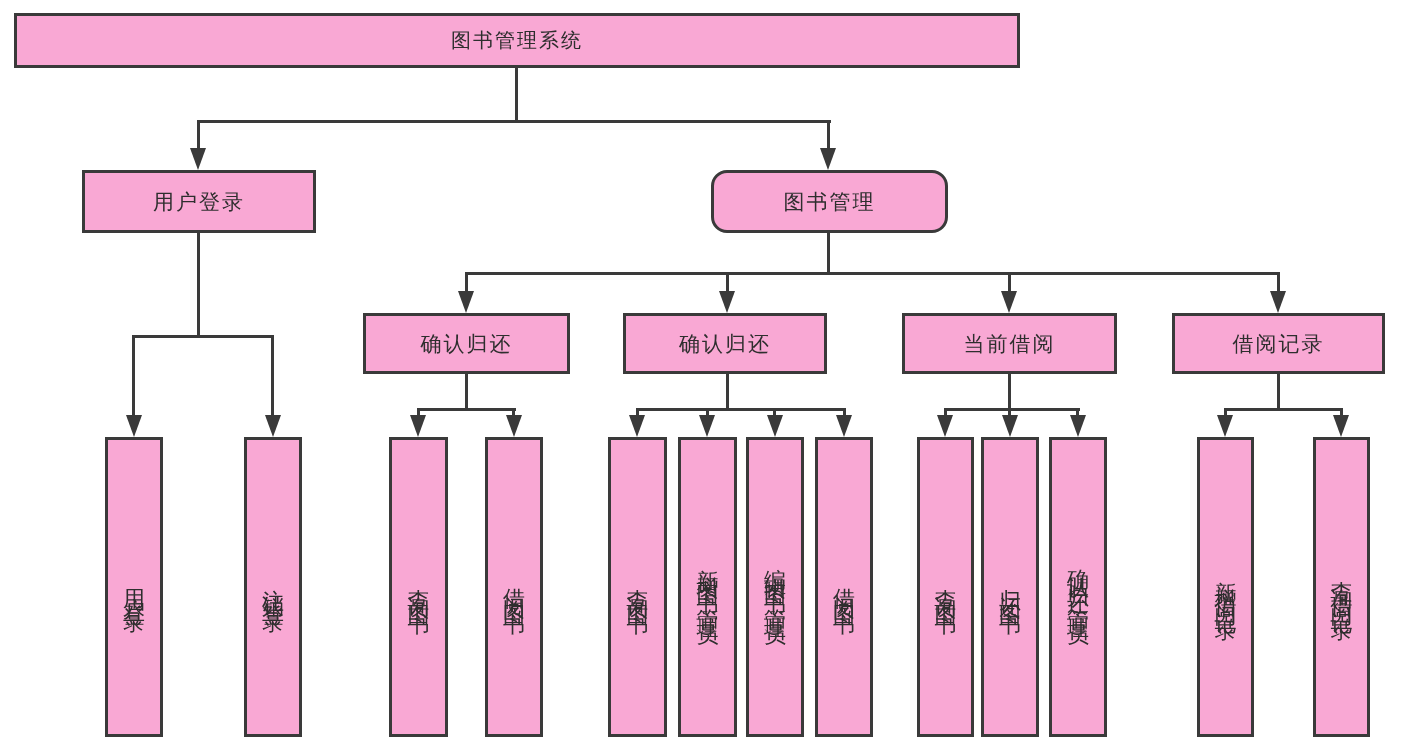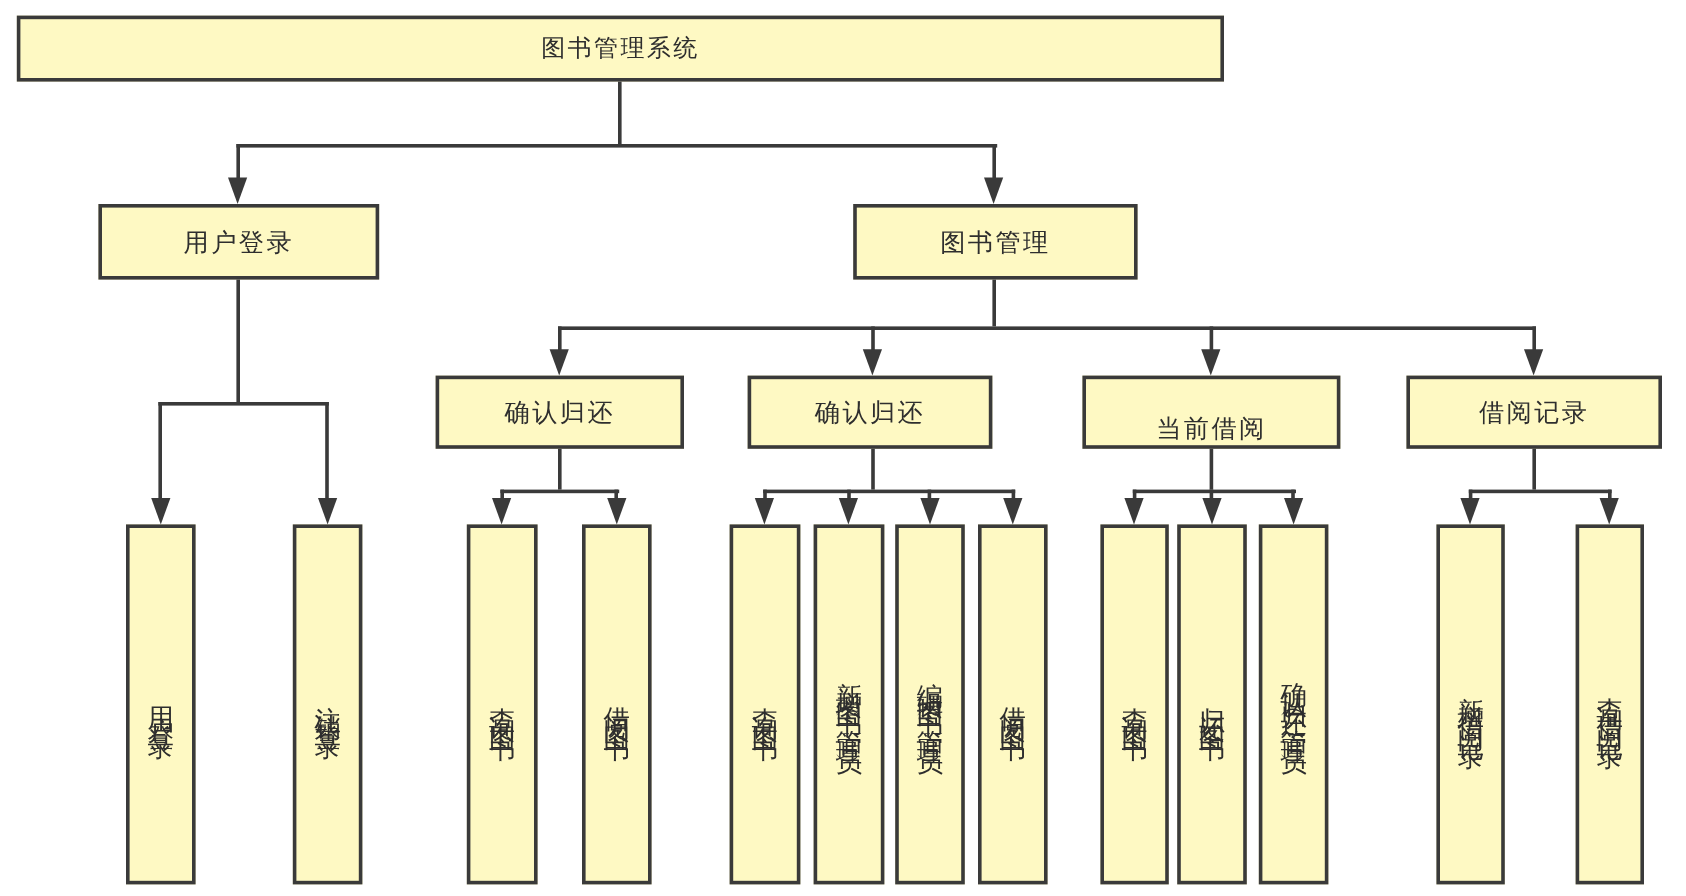--- a/index.html
+++ b/index.html
@@ -2,21 +2,21 @@
 <html><head>
 <meta charset="utf-8">
 <style>
   html,body{margin:0;padding:0;background:#ffffff;}
   .canvas{
     position:relative;width:1405px;height:747px;background:#ffffff;overflow:hidden;
     font-family:"Liberation Sans","DejaVu Sans",sans-serif;
     color:#2e2e2e;
   }
   .box{
-    position:absolute;box-sizing:border-box;border:3px solid #3a3a3a;background:#fef9c3;
+    position:absolute;box-sizing:border-box;border:3px solid #3a3a3a;background:#f9a8d4;
     display:flex;align-items:center;justify-content:center;
   }
   .hbox span{letter-spacing:2px;}
   .root-box span{font-size:20px;}
   .l2-box span,.l3-box span{font-size:21px;}
   .leaf span{
     writing-mode:vertical-rl;text-orientation:mixed;
     font-size:22px;letter-spacing:8px;line-height:1.0;
   }
   .v{position:absolute;width:3px;background:#3a3a3a;}
@@ -39,31 +39,31 @@
 <div class="canvas">
 
   <div class="box hbox root-box" style="left:14px;top:13px;width:1006px;height:55px;">
     <span>图书管理系统</span>
   </div>
 
   <div class="box hbox l2-box" style="left:82px;top:170px;width:234px;height:63px;">
     <span>用户登录</span>
   </div>
 
-  <div class="box hbox l2-box" style="left:711px;top:170px;width:237px;height:63px;">
+  <div class="box hbox l2-box" style="left:711px;top:170px;width:237px;height:63px;border-radius:16px;">
     <span>图书管理</span>
   </div>
 
   <div class="box hbox l3-box" style="left:363px;top:313px;width:207px;height:61px;">
     <span>确认归还</span>
   </div>
   <div class="box hbox l3-box" style="left:623px;top:313px;width:204px;height:61px;">
     <span>确认归还</span>
   </div>
-  <div class="box hbox l3-box" style="left:902px;top:313px;width:215px;height:61px;align-items:flex-end;">
+  <div class="box hbox l3-box" style="left:902px;top:313px;width:215px;height:61px;">
     <span>当前借阅</span>
   </div>
   <div class="box hbox l3-box" style="left:1172px;top:313px;width:213px;height:61px;">
     <span>借阅记录</span>
   </div>
 
   <div class="box leaf" style="left:105px;top:437px;width:58px;height:300px;">
     <span>用户登录</span>
   </div>
   <div class="box leaf" style="left:244px;top:437px;width:58px;height:300px;">

